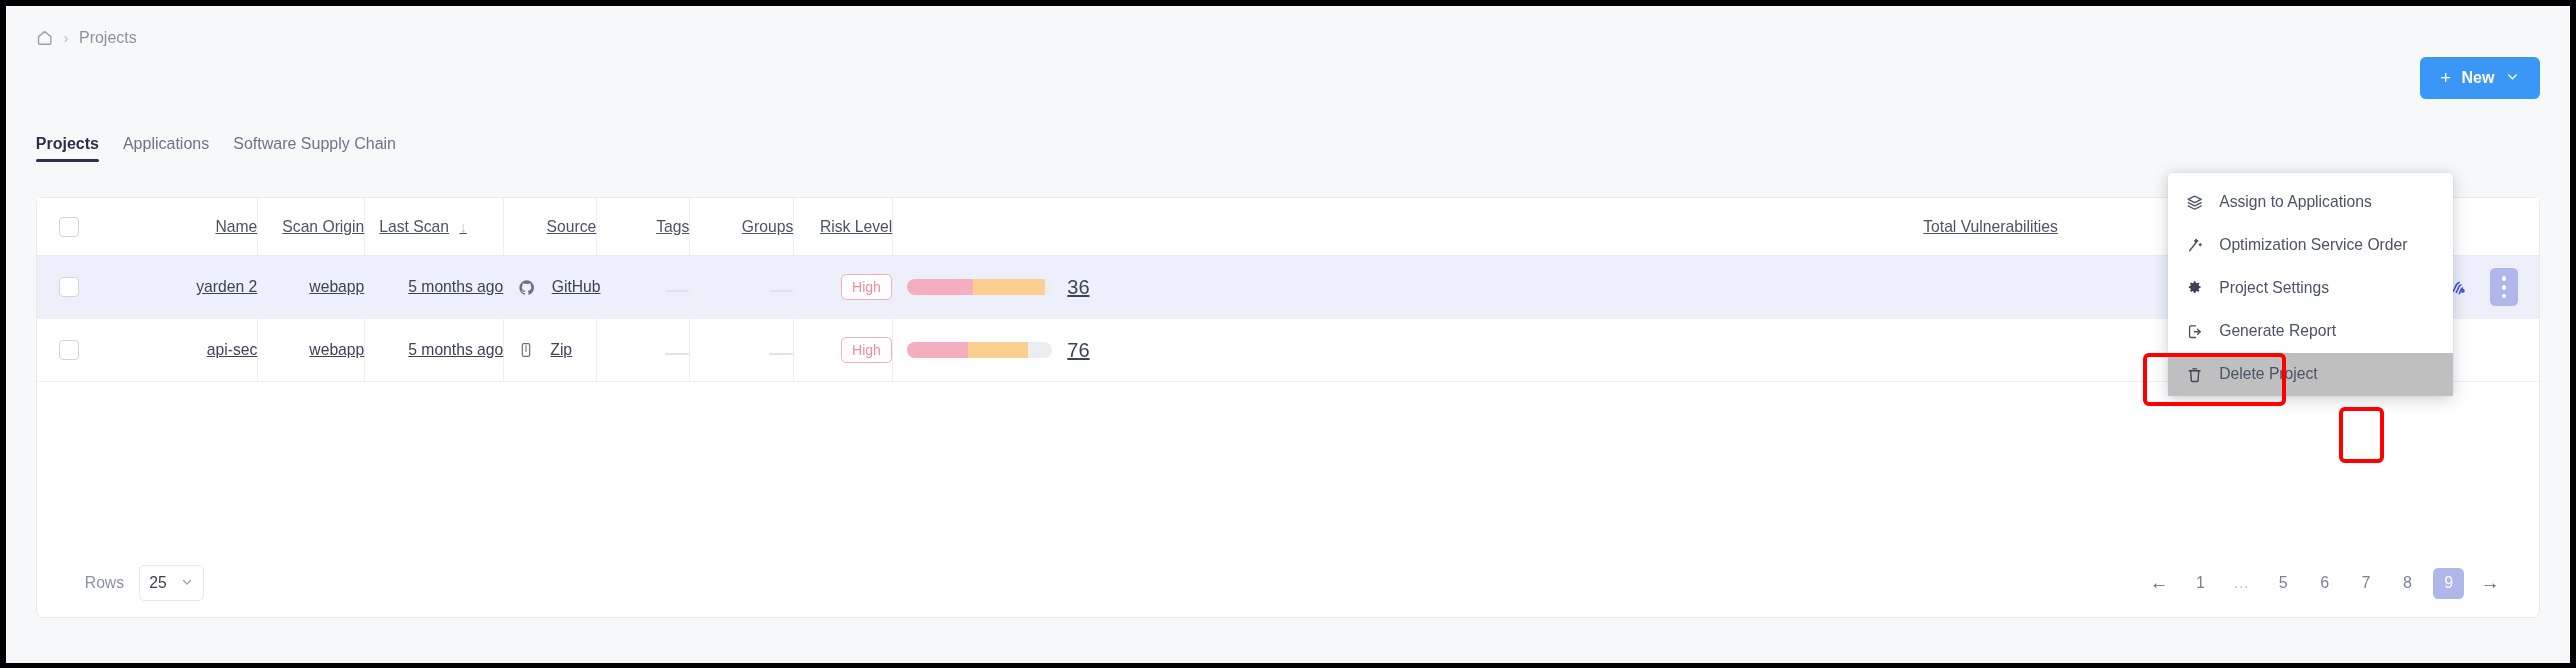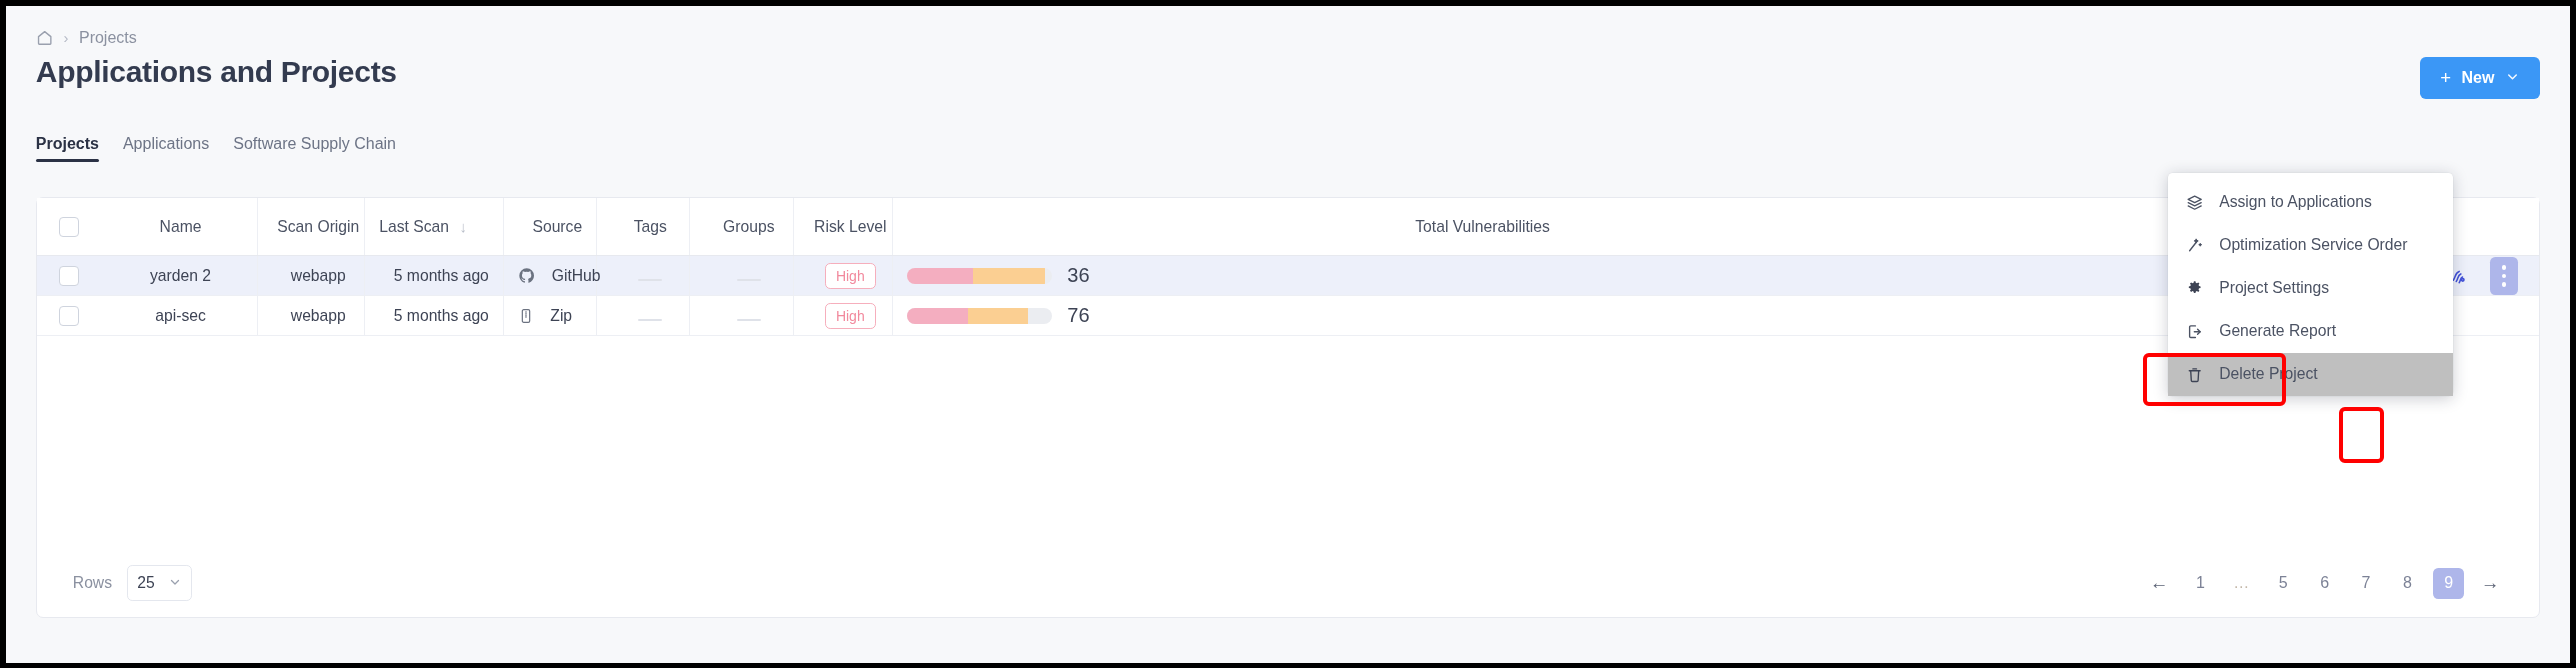--- a/index.html
+++ b/index.html
@@ -91,32 +91,32 @@
   .sort-ic i { display:block; height:4px; border-radius:2.3px; background:#5c6375; }
   .sort-ic i:nth-child(1){ width:17.4px; }
   .sort-ic i:nth-child(2){ width:12px; }
   .sort-ic i:nth-child(3){ width:6.4px; }
   .kebab { display:flex; flex-direction:column; gap:3.5px; align-items:center; }
   .kebab b { width:4.6px;height:4.6px;border-radius:50%;background:#5c6375;display:block; }
 
   
   table.grid { width: 100%; border-collapse: collapse; table-layout: fixed; }
   table.grid th, table.grid td {
-    text-align: center; font-weight: normal;
+    text-align: right; font-weight: normal;
     border-right: 0.6px solid #edeff4;
     padding: 0 0 0 14px;
-    font-size: 15.7px; color:#4e5costante;
+    font-size: 15.7px; color:#4e5costante;text-decoration:underline;
   }
   table.grid th {
     height: 58px; color:#4b5263; font-size:15.7px;
     background:#fff; border-bottom: 0.6px solid #e7e9ef;
     vertical-align: middle;
   }
   table.grid td {
-    height: 40px; color:#3d4354; vertical-align: middle;
+    height: 63px; color:#3d4354; vertical-align: middle;
     border-bottom: 0.6px solid #edeff4;
   }
   .col-cb   { width: 53px;  border-right:none !important; padding-left:22px !important; }
   .col-name { width: 168px; }
   .col-origin{ width: 107px; }
   .col-scan { width: 139px; }
   .col-source{ width: 93px; }
   .col-tags { width: 93px; }
   .col-groups{ width: 104px; }
   .col-risk { width: 99px; }
@@ -168,21 +168,21 @@
   }
   .kebab-btn.on { background:#aeb6ea; }
   .kebab-btn b { width:4.6px;height:4.6px;border-radius:50%;background:#4352d9;display:block; }
   .kebab-btn.on b { background:#fff; }
 
   
   .footer {
     position:absolute; left:0; right:0; bottom:0; height: 67px;
     display:flex; align-items:center;
   }
-  .rows-group { display:flex; align-items:center; gap: 15px; margin-left: 36px; }
+  .rows-group { display:flex; align-items:center; gap: 15px; margin-left: 48px; }
   .rows-lbl { font-size: 15.7px; color:#8b91a0; }
   .rows-sel {
     width: 65px; height: 36px; border:0.6px solid #e4e7ee; border-radius: 5.2px;
     background:#fff; display:flex; align-items:center; justify-content:space-between;
     padding: 0 9.3px; cursor:pointer;
   }
   .rows-sel span { font-size:15.7px; color:#3d4354; }
   .rows-sel .chev { color:#9aa0ae; font-size: 12.8px; }
 
   .pager { margin-left:auto; margin-right: 28px; display:flex; align-items:center; gap: 0; }
@@ -226,21 +226,20 @@
   <div class="breadcrumb">
     <span class="home-ic">
       <svg viewBox="0 0 24 24" width="17.4" height="17.4" fill="none" stroke="#9aa0ae" stroke-width="1.9" stroke-linecap="round" stroke-linejoin="round">
         <path d="M3.5 10.5 12 3.6l8.5 6.9V20a1 1 0 0 1-1 1h-15a1 1 0 0 1-1-1z"></path>
       </svg>
     </span>
     <span class="sep">›</span>
     <span class="crumb-text">Projects</span>
   </div>
 
-  <div class="page-title">Applications and Projects</div>
 
   <div class="new-btn">
     <span class="plus">+</span>
     <span>New</span>
     <span class="chev">
       <svg viewBox="0 0 24 24" width="15" height="15" fill="none" stroke="#ffffff" stroke-width="2.4" stroke-linecap="round" stroke-linejoin="round">
           <path d="M6 9.5l6 6 6-6"></path>
         </svg>
     </span>
   </div>

